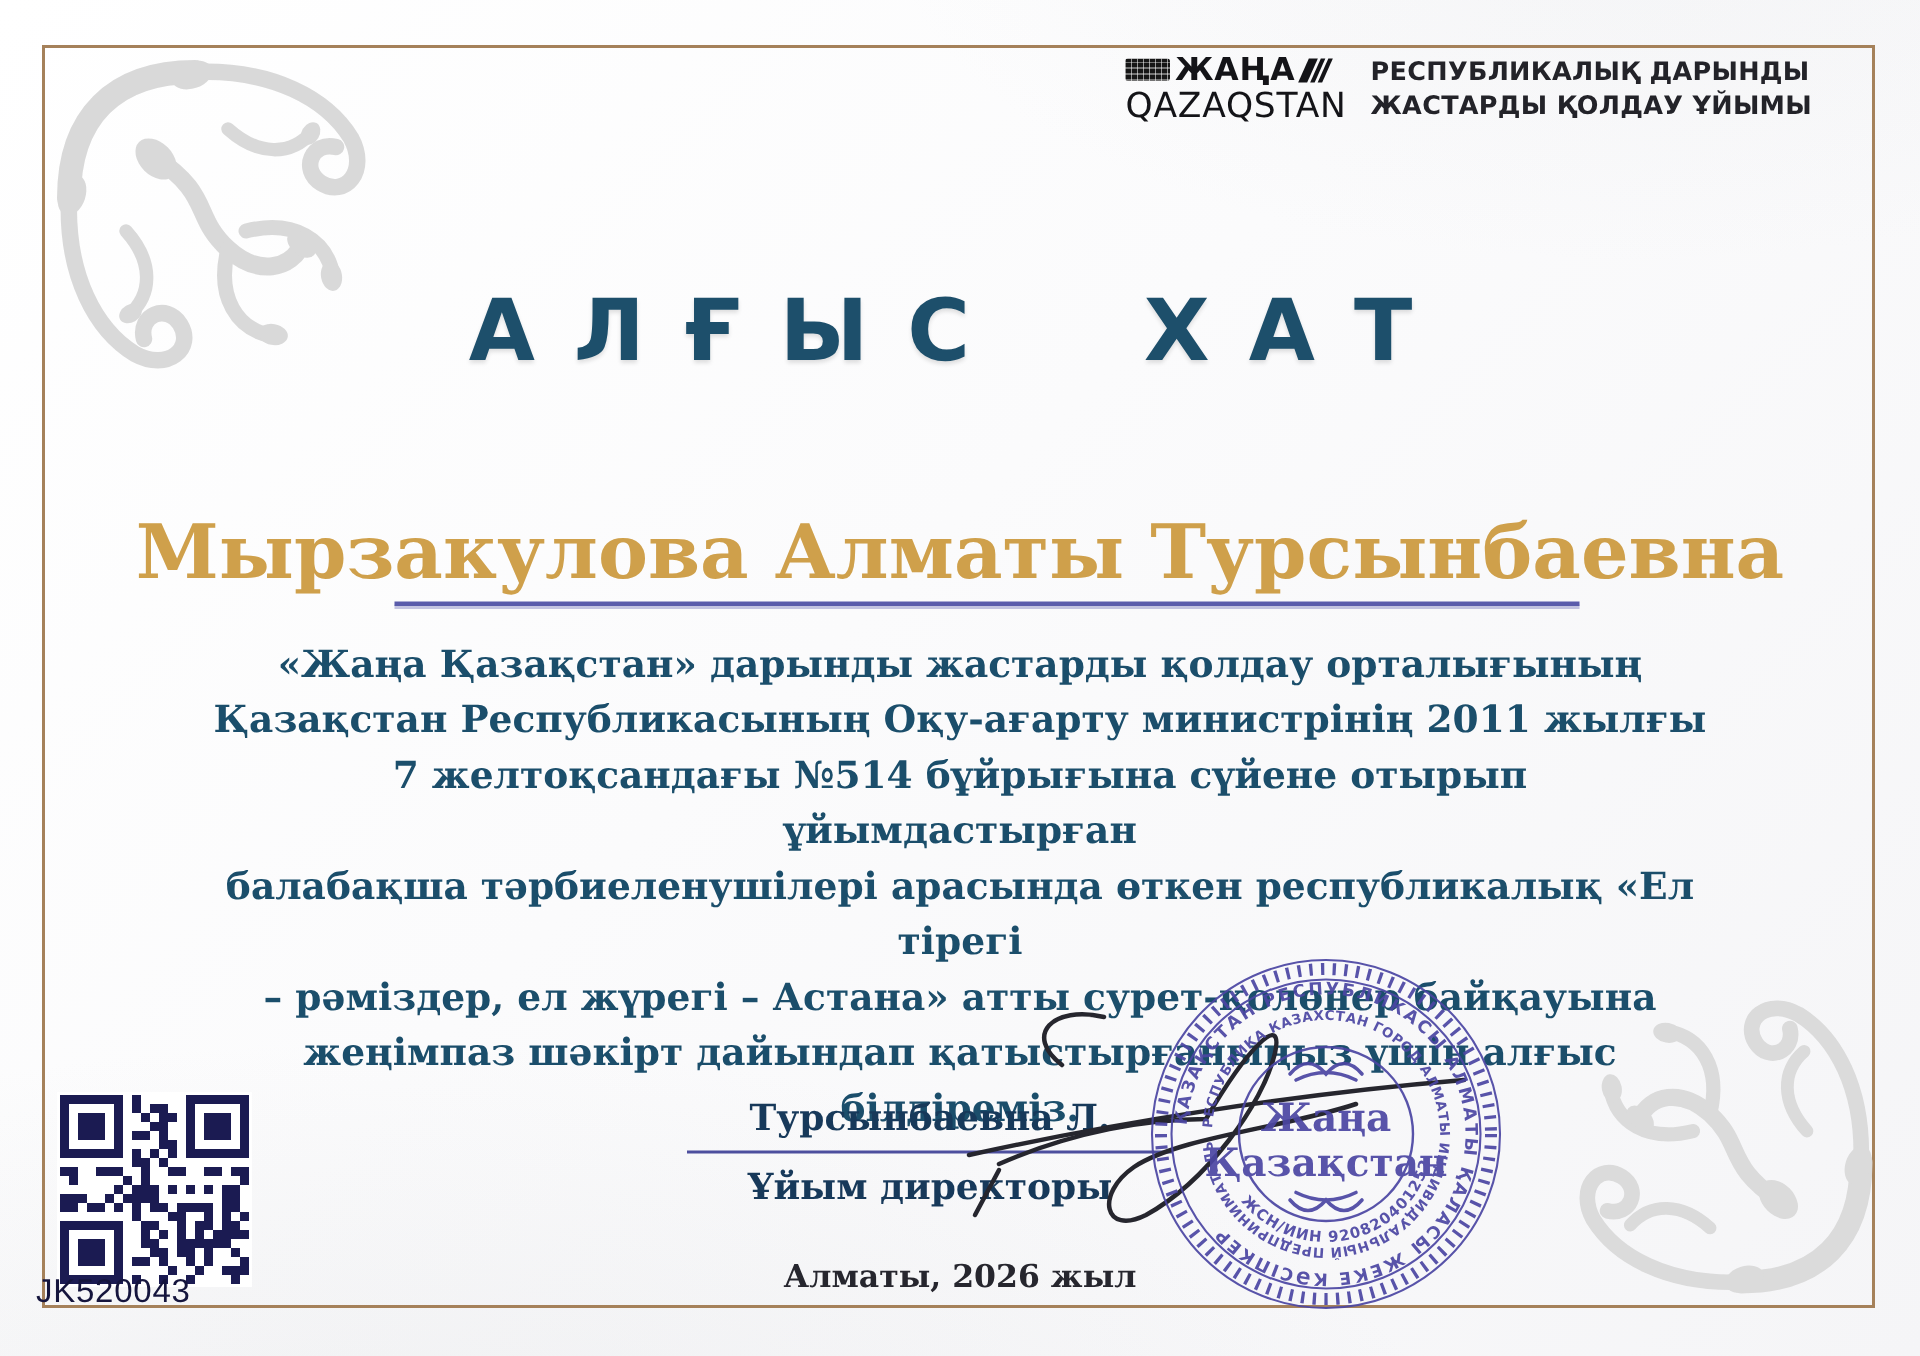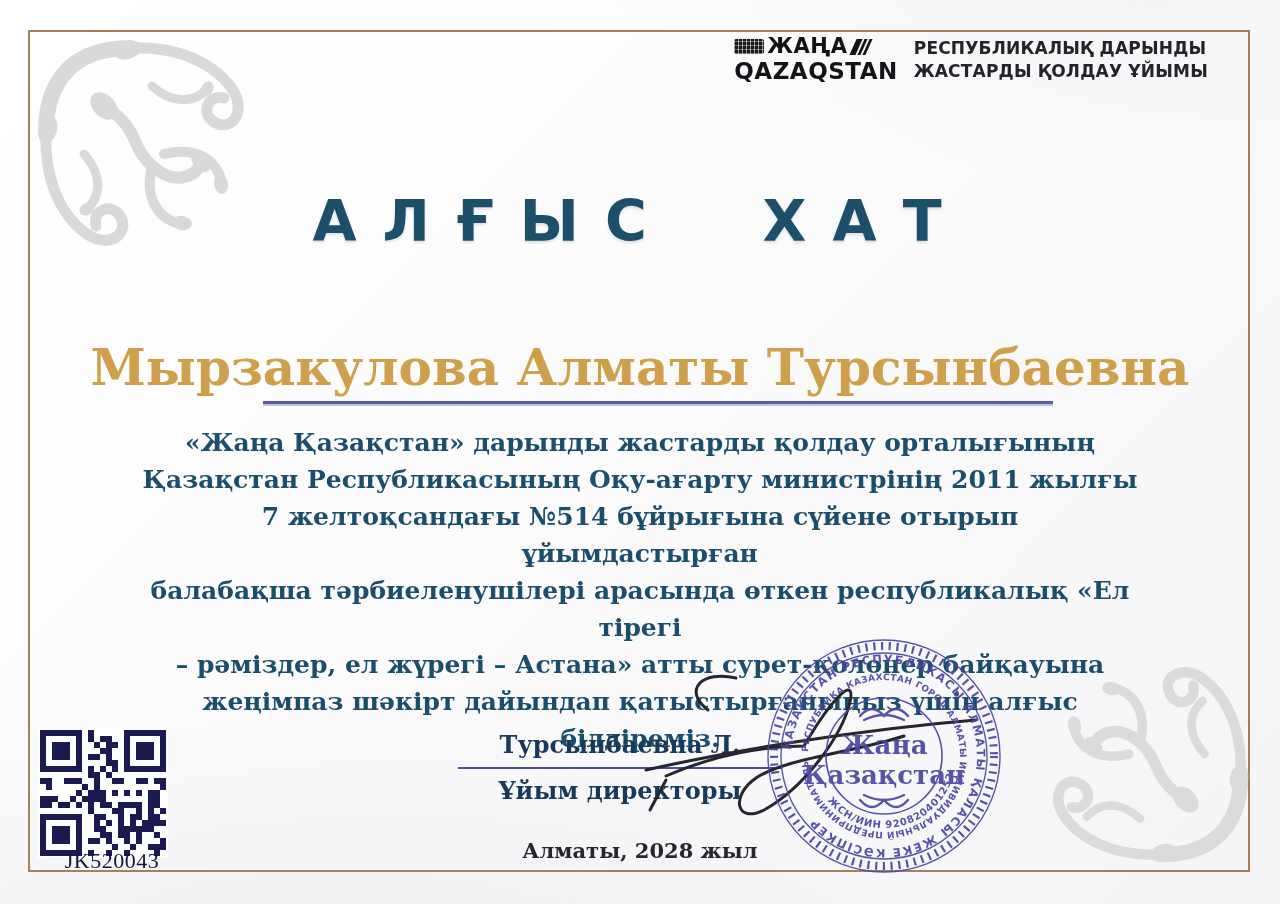--- a/index.html
+++ b/index.html
@@ -26,21 +26,21 @@
   .logo-flag{width:30px;height:15px;background:#161616;
     background-image:repeating-linear-gradient(90deg,rgba(255,255,255,.55) 0 1px,transparent 1px 4px),
                      repeating-linear-gradient(0deg,rgba(255,255,255,.4) 0 1px,transparent 1px 4px);
     border-radius:2px;}
   .logo-zhana{font-size:21px;font-weight:bold;color:#141418;letter-spacing:.5px;}
   .logo-stripes{display:flex;gap:2px;margin-left:2px;transform:skewX(-24deg);}
   .logo-stripes i{display:block;background:#141418;height:16px;}
   .logo-stripes i:nth-child(1){width:6px;}
   .logo-stripes i:nth-child(2){width:3px;}
   .logo-stripes i:nth-child(3){width:3px;}
-  .logo-qaz{font-size:23px;font-weight:bold;color:#141418;letter-spacing:.5px;margin-top:3px;}
+  .logo-qaz{font-size:23px;font-weight:normal;color:#141418;letter-spacing:.5px;margin-top:3px;}
   .org-name{font-size:17px;font-weight:bold;color:#232329;line-height:23px;letter-spacing:.2px;}
   
   .title{
     position:absolute;top:188px;left:0;width:100%;text-align:center;
     font-size:57px;font-weight:bold;color:#1d4f6b;
     letter-spacing:26px;word-spacing:44px;white-space:nowrap;
     text-shadow:0 2px 3px rgba(0,0,0,.12);
   }
   
   .recipient{
@@ -61,22 +61,22 @@
   .sig-block{position:absolute;left:452px;top:730px;width:336px;text-align:center;
     font-family:"DejaVu Serif","Liberation Serif",serif;color:#17395a;}
   .sig-name{font-size:24px;font-weight:bold;padding-bottom:8px;}
   .sig-line{height:2px;background:#4d4f9e;margin:0 6px;}
   .sig-title{font-size:24px;font-weight:bold;padding-top:7px;}
   .sig-scribble{position:absolute;left:636px;top:658px;pointer-events:none;}
   
   .stamp{position:absolute;left:760px;top:632px;opacity:.92;}
   
   .qr{position:absolute;left:38px;top:728px;width:126px;height:126px;background:#ffffff;padding:2px;}
-  .qr-label{position:absolute;left:47px;top:848px;width:130px;text-align:center;
-    font-family:Liberation Serif, serif;
+  .qr-label{position:absolute;left:24px;top:848px;width:130px;
+    font-family:Liberation Sans, sans-serif;
     font-size:22px;color:#15153d;letter-spacing:.5px;}
   
   .footer-date{position:absolute;top:838px;left:0;width:100%;text-align:center;
     font-family:"DejaVu Serif","Liberation Serif",serif;
     font-size:21px;font-weight:bold;color:#26262e;}
   .stamp-ring-text{font-family:"DejaVu Sans","Liberation Sans",sans-serif;font-weight:bold;fill:#4b46a3;}
   .stamp-center{font-family:"DejaVu Serif","Liberation Serif",serif;font-weight:bold;fill:#4b46a3;}
 </style>
 </head>
 <body>
@@ -421,15 +421,15 @@
       <rect x="4" y="20" width="1" height="1" fill="#1b1b52"></rect>
       <rect x="5" y="20" width="1" height="1" fill="#1b1b52"></rect>
       <rect x="6" y="20" width="1" height="1" fill="#1b1b52"></rect>
       <rect x="8" y="20" width="1" height="1" fill="#1b1b52"></rect>
       <rect x="11" y="20" width="1" height="1" fill="#1b1b52"></rect>
       <rect x="14" y="20" width="1" height="1" fill="#1b1b52"></rect>
       <rect x="19" y="20" width="1" height="1" fill="#1b1b52"></rect>
     </svg>
   <div class="qr-label">JK520043</div>
 
-  <div class="footer-date">Алматы, 2028 жыл</div>
+  <div class="footer-date">Алматы, 2026 жыл</div>
 
 </div>
 
 </body></html>

